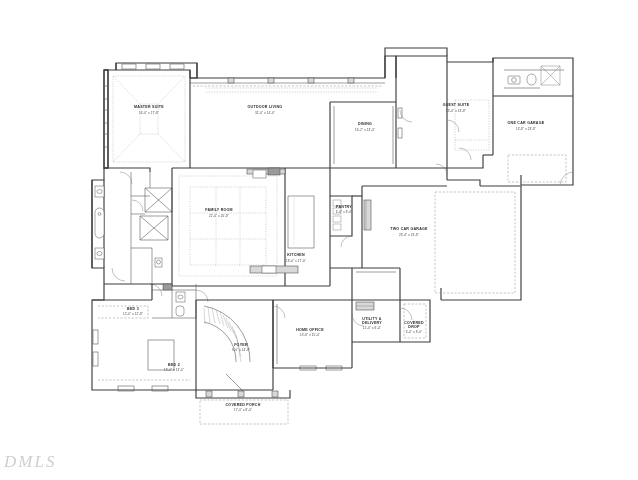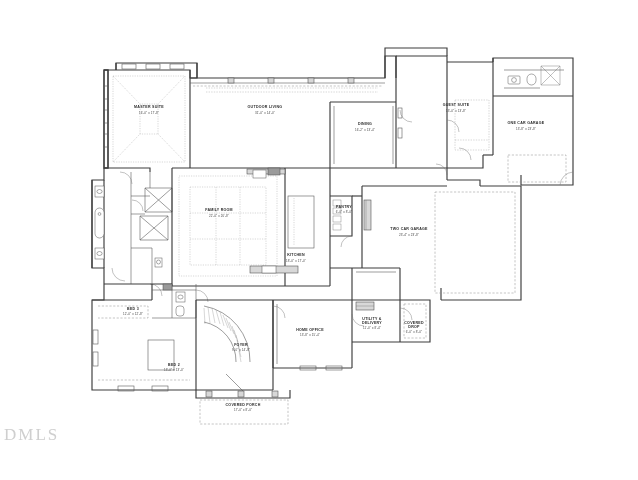--- a/index.html
+++ b/index.html
@@ -40,26 +40,27 @@
     font-family: "Liberation Sans", sans-serif;
     fill: #2b2b2b;
     text-anchor: middle;
     font-weight: 700;
   }
   text.rm.name { font-size: 3.6px; letter-spacing: 0.25px; }
   text.rm.dim  { font-size: 3.0px; font-weight: 400; fill: #444; letter-spacing: 0.1px; }
   .watermark {
     position: absolute;
     left: 4px;
-    bottom: 35px;
+    bottom: 8px;
     font-family: "Liberation Serif", serif;
     font-size: 17px;
     letter-spacing: 2px;
     color: #cfcfcf;
     user-select: none;
+    font-style: italic;
   }
 </style>
 </head>
 <body>
 
 <div id="plan-root">
 
   <svg class="plan" viewBox="0 0 638 480" xmlns="http://www.w3.org/2000/svg">
 
     <g>

